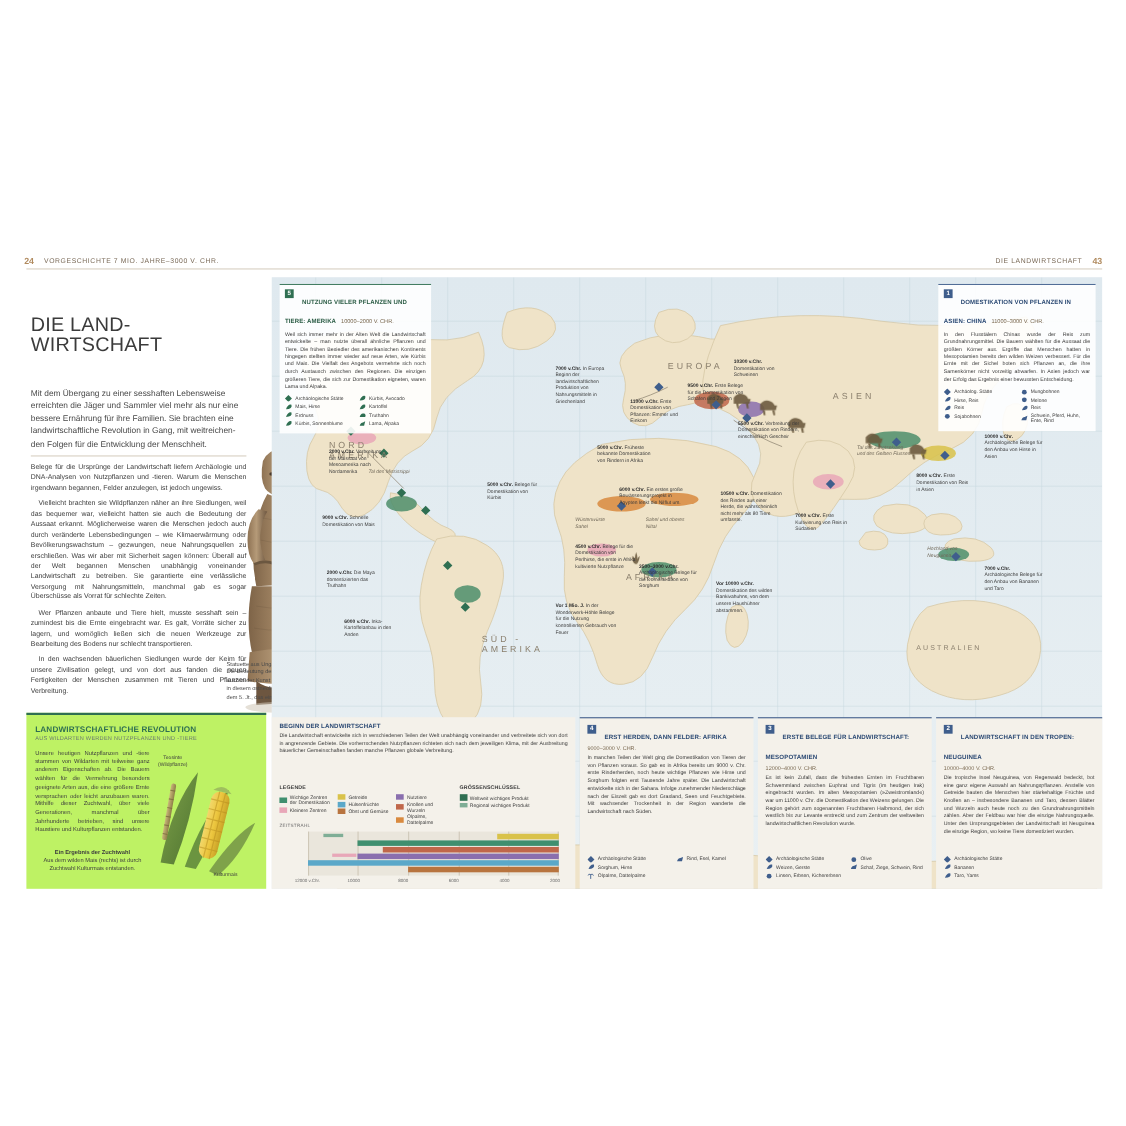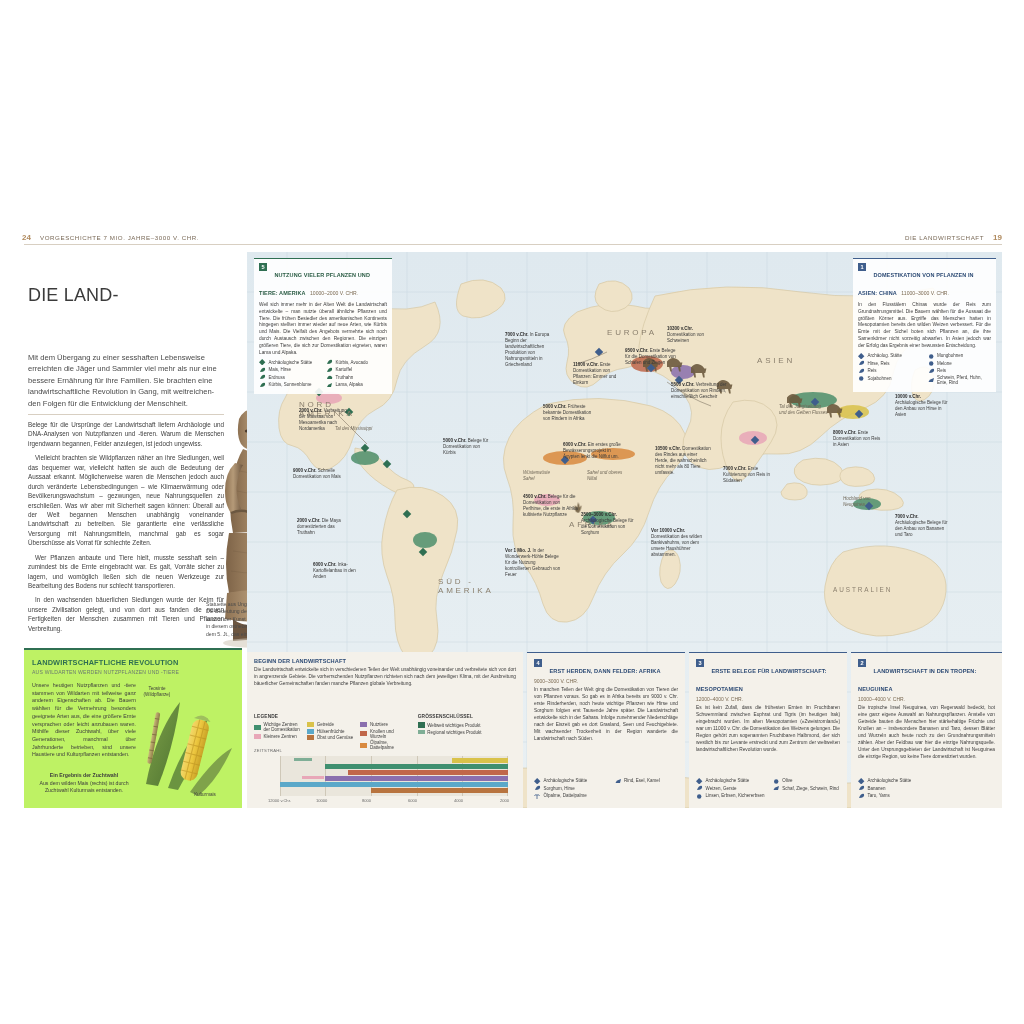--- a/index.html
+++ b/index.html
@@ -146,25 +146,26 @@
   .legend-title { font-size:4.8px; font-weight:700; color:#3b3b3b; letter-spacing:0.03em;}
 </style>
 </head>
 <body>
 
 <div class="spread">
 
   <div class="folio left">24</div>
   <div class="runhead-left-text">VORGESCHICHTE 7 MIO. JAHRE–3000 V. CHR.</div>
   <div class="runhead-right-text">DIE LANDWIRTSCHAFT</div>
-  <div class="folio right">19</div>
+  <div class="folio right">43</div>
   <div class="rule" style="left:24px; top:228px; width:978px;"></div>
 
   <div class="title">
     <span>DIE LAND-</span><br>
+    <span>WIRTSCHAFT</span>
   </div>
   <div class="standfirst">Mit dem Übergang zu einer sesshaften Lebensweise erreichten die Jäger und Sammler viel mehr als nur eine bessere Ernährung für ihre Familien. Sie brachten eine landwirtschaftliche Revolution in Gang, mit weitreichen­den Folgen für die Entwicklung der Menschheit.</div>
   <div class="rule" style="left:28px; top:398px; width:196px;"></div>
 
   <div class="bodytext">
     <p>Belege für die Ursprünge der Landwirtschaft liefern Archä­ologie und DNA-Analysen von Nutzpflanzen und -tieren. Warum die Menschen irgendwann begannen, Felder anzu­legen, ist jedoch ungewiss.</p>
     <p class="ind">Vielleicht brachten sie Wildpflanzen näher an ihre Siedlungen, weil das bequemer war, vielleicht hatten sie auch die Bedeutung der Aussaat erkannt. Möglicherweise waren die Menschen jedoch auch durch veränderte Lebensbedingungen – wie Klima­erwärmung oder Bevölkerungswachstum – gezwungen, neue Nahrungsquellen zu erschließen. Was wir aber mit Sicherheit sagen können: Überall auf der Welt begannen Menschen unabhängig voneinander Landwirtschaft zu betreiben. Sie garantierte eine verlässliche Versorgung mit Nahrungsmitteln, manchmal gab es sogar Überschüsse als Vorrat für schlechte Zeiten.</p>
     <p class="ind">Wer Pflanzen anbaute und Tiere hielt, musste sess­haft sein – zumindest bis die Ernte eingebracht war. Es galt, Vorräte sicher zu lagern, und womöglich ließen sich die neuen Werkzeuge zur Bearbeitung des Bodens nur schlecht transportieren.</p>
     <p class="ind">In den wachsenden bäuerlichen Siedlungen wurde der Keim für unsere Zivilisation gelegt, und von dort aus fanden die neuen Fertigkeiten der Menschen zusammen mit Tieren und Pflanzen Verbreitung.</p>
   </div>

